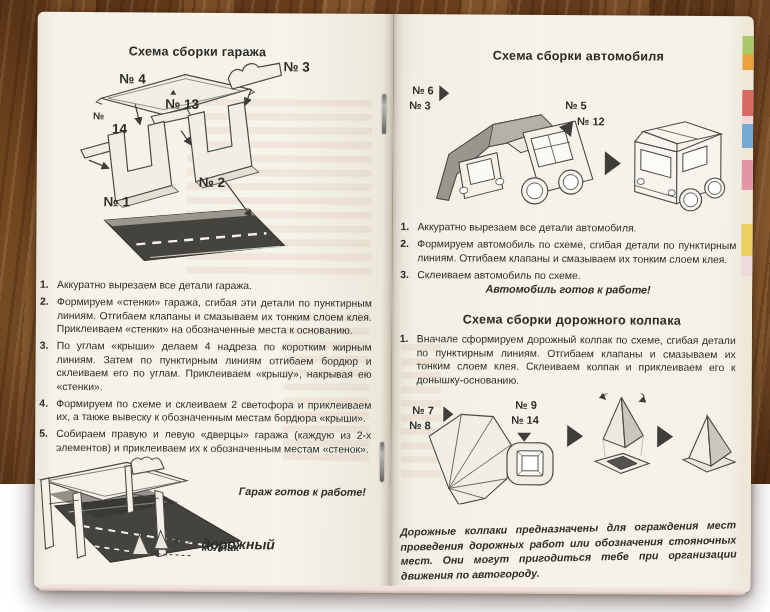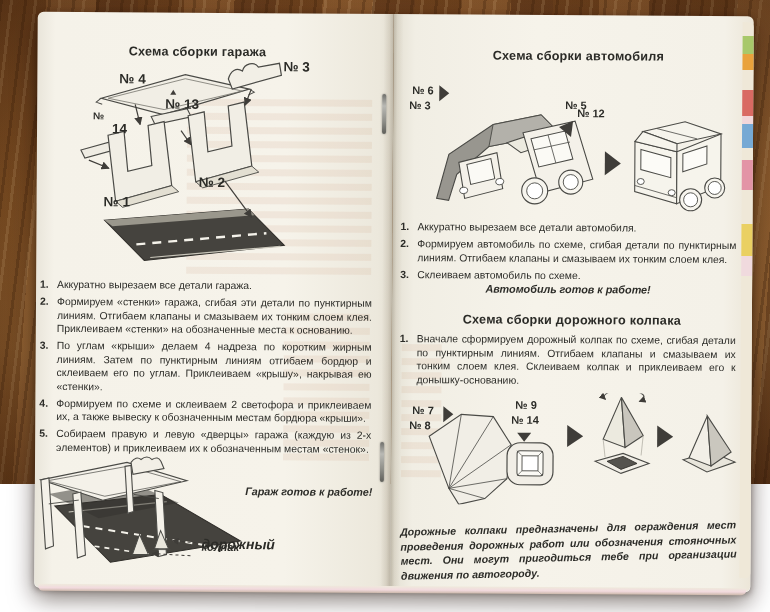--- a/index.html
+++ b/index.html
@@ -176,21 +176,21 @@
             <polygon points="101,80 94,100 110,100" fill="#e9e6dc"></polygon>
             <polygon points="122,76 116,94 130,94" fill="#e9e6dc"></polygon>
             <path d="M92,101 L112,101 M114,95 L132,95" stroke-width=".9"></path>
           </g>
 
           <g stroke="#3f3d39" stroke-width="1" fill="none">
             <path d="M158,88 L134,86" stroke-dasharray="3 3" marker-end="url(#ahead)"></path>
             <path d="M152,101 L114,99" stroke-dasharray="3 3" marker-end="url(#ahead)"></path>
           </g>
         </svg>
-        <span class="italic-cap" style="left:200px;top:30px;width:140px;font-size:10.8px;text-align:center;">Гараж готов к работе!</span>
+        <span class="italic-cap" style="left:200px;top:30px;width:140px;font-size:10.8px;">Гараж готов к работе!</span>
         <span class="italic-cap" style="left:163px;top:81px;font-size:14px;">дорожный</span>
         <span class="italic-cap" style="left:163px;top:86px;font-size:11px;">колпак</span>
       </div>
     </div>
 
     <div class="page page-right">
       <div class="ghost" style="left:10px;top:330px;width:40px;height:140px;"></div>
 
       <div class="title" style="left:40px;top:34px;width:290px;">Схема сборки автомобиля</div>
 
@@ -240,21 +240,21 @@
             <polygon points="48,46 72,38 72,56 48,64" fill="#fcfbf7" stroke-width="1"></polygon>
             <circle cx="56" cy="92" r="11" fill="#f7f5ee" stroke-width="1.1"></circle>
             <circle cx="56" cy="92" r="7" fill="#fff" stroke-width=".9"></circle>
             <circle cx="80" cy="80" r="10" fill="#f7f5ee" stroke-width="1.1"></circle>
             <circle cx="80" cy="80" r="6.5" fill="#fff" stroke-width=".9"></circle>
           </g>
         </svg>
         <span class="plabel med" style="left:7px;top:14px;">№ 6</span>
         <span class="plabel med" style="left:4px;top:29px;">№ 3</span>
         <span class="plabel med" style="left:160px;top:28px;">№ 5</span>
-        <span class="plabel med" style="left:172px;top:36px;">№ 12</span>
+        <span class="plabel med" style="left:172px;top:44px;">№ 12</span>
       </div>
 
       <ol class="steps" style="left:8px;top:206px;width:336px;">
         <li>
             <span class="n">1.</span>
             <span class="t">Аккуратно вырезаем все детали автомобиля.</span>
           </li>
         <li>
             <span class="n">2.</span>
             <span class="t">Формируем автомобиль по схеме, сгибая детали по пунктирным линиям. Отгибаем клапаны и смазываем их тонким слоем клея.</span>

